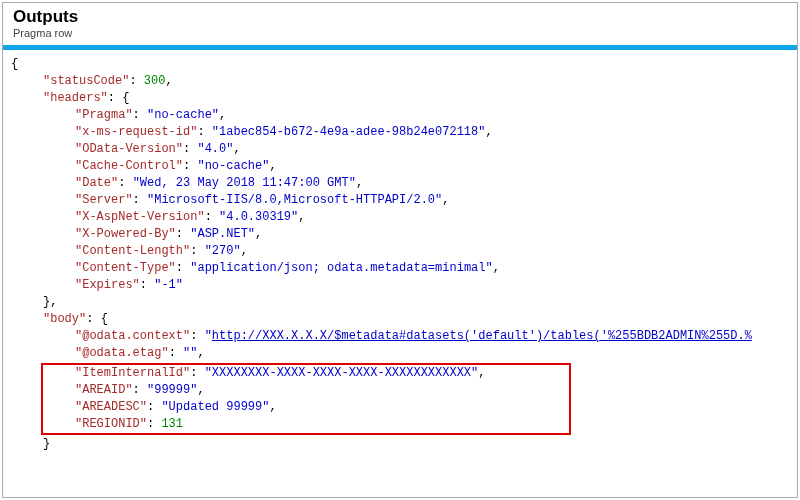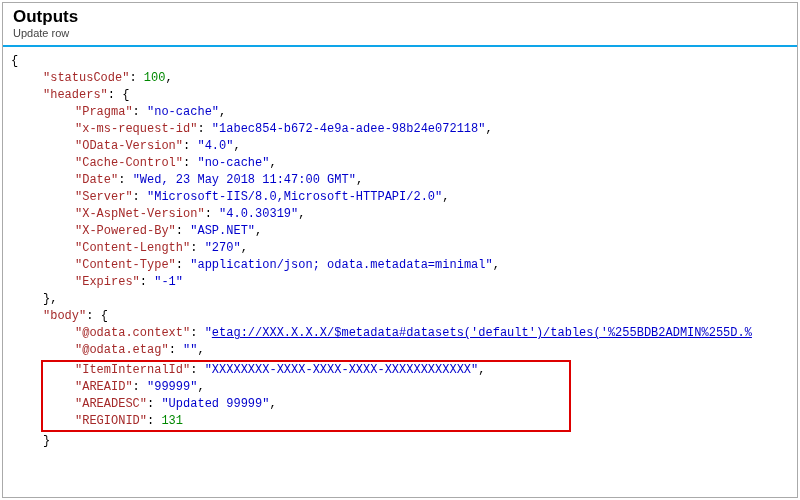--- a/index.html
+++ b/index.html
@@ -11,21 +11,21 @@
       overflow: hidden;
     }
     .outer-border {
       border: 1px solid #aaa;
       margin: 2px;
       height: 496px;
       overflow: hidden;
     }
     .header {
       padding: 4px 10px 6px 10px;
-      border-bottom: 2px solid #0ea5e9;
+      border-bottom: 5px solid #0ea5e9;
     }
     .title {
       font-size: 17px;
       font-weight: 600;
       color: #000;
     }
     .subtitle {
       font-size: 11px;
       color: #444;
       margin-top: 0px;
@@ -53,29 +53,29 @@
       width: 530px;
     }
     .highlight-box .line { padding-left: 0; }
   </style>
 </head>
 <body>
 
 <div class="outer-border">
   <div class="header">
     <div class="title">Outputs</div>
-    <div class="subtitle">Update row</div>
+    <div class="subtitle">Pragma row</div>
   </div>
 
   <div class="code-area">
 
     <div class="line"><span class="p">{</span></div>
 
     <div class="line ind1">
-      <span class="key">"statusCode"</span><span class="p">: </span><span class="num">100</span><span class="p">,</span>
+      <span class="key">"statusCode"</span><span class="p">: </span><span class="num">300</span><span class="p">,</span>
     </div>
 
     <div class="line ind1">
       <span class="key">"headers"</span><span class="p">: </span><span class="p">{</span>
     </div>
 
     <div class="line ind2">
       <span class="key">"Pragma"</span><span class="p">: </span><span class="str">"no-cache"</span><span class="p">,</span>
     </div>
     <div class="line ind2">
@@ -109,21 +109,21 @@
       <span class="key">"Expires"</span><span class="p">: </span><span class="str">"-1"</span>
     </div>
 
     <div class="line ind1"><span class="p">},</span></div>
 
     <div class="line ind1">
       <span class="key">"body"</span><span class="p">: </span><span class="p">{</span>
     </div>
 
     <div class="line ind2">
-      <span class="key">"@odata.context"</span><span class="p">: </span><span class="str">"</span><span class="str link">etag://XXX.X.X.X/$metadata#datasets('default')/tables('%255BDB2ADMIN%255D.%</span>
+      <span class="key">"@odata.context"</span><span class="p">: </span><span class="str">"</span><span class="str link">http://XXX.X.X.X/$metadata#datasets('default')/tables('%255BDB2ADMIN%255D.%</span>
     </div>
     <div class="line ind2">
       <span class="key">"@odata.etag"</span><span class="p">: </span><span class="str">""</span><span class="p">,</span>
     </div>
 
     <div class="highlight-box">
       <div class="line">
         <span class="key">"ItemInternalId"</span><span class="p">: </span><span class="str">"XXXXXXXX-XXXX-XXXX-XXXX-XXXXXXXXXXXX"</span><span class="p">,</span>
       </div>
       <div class="line">

